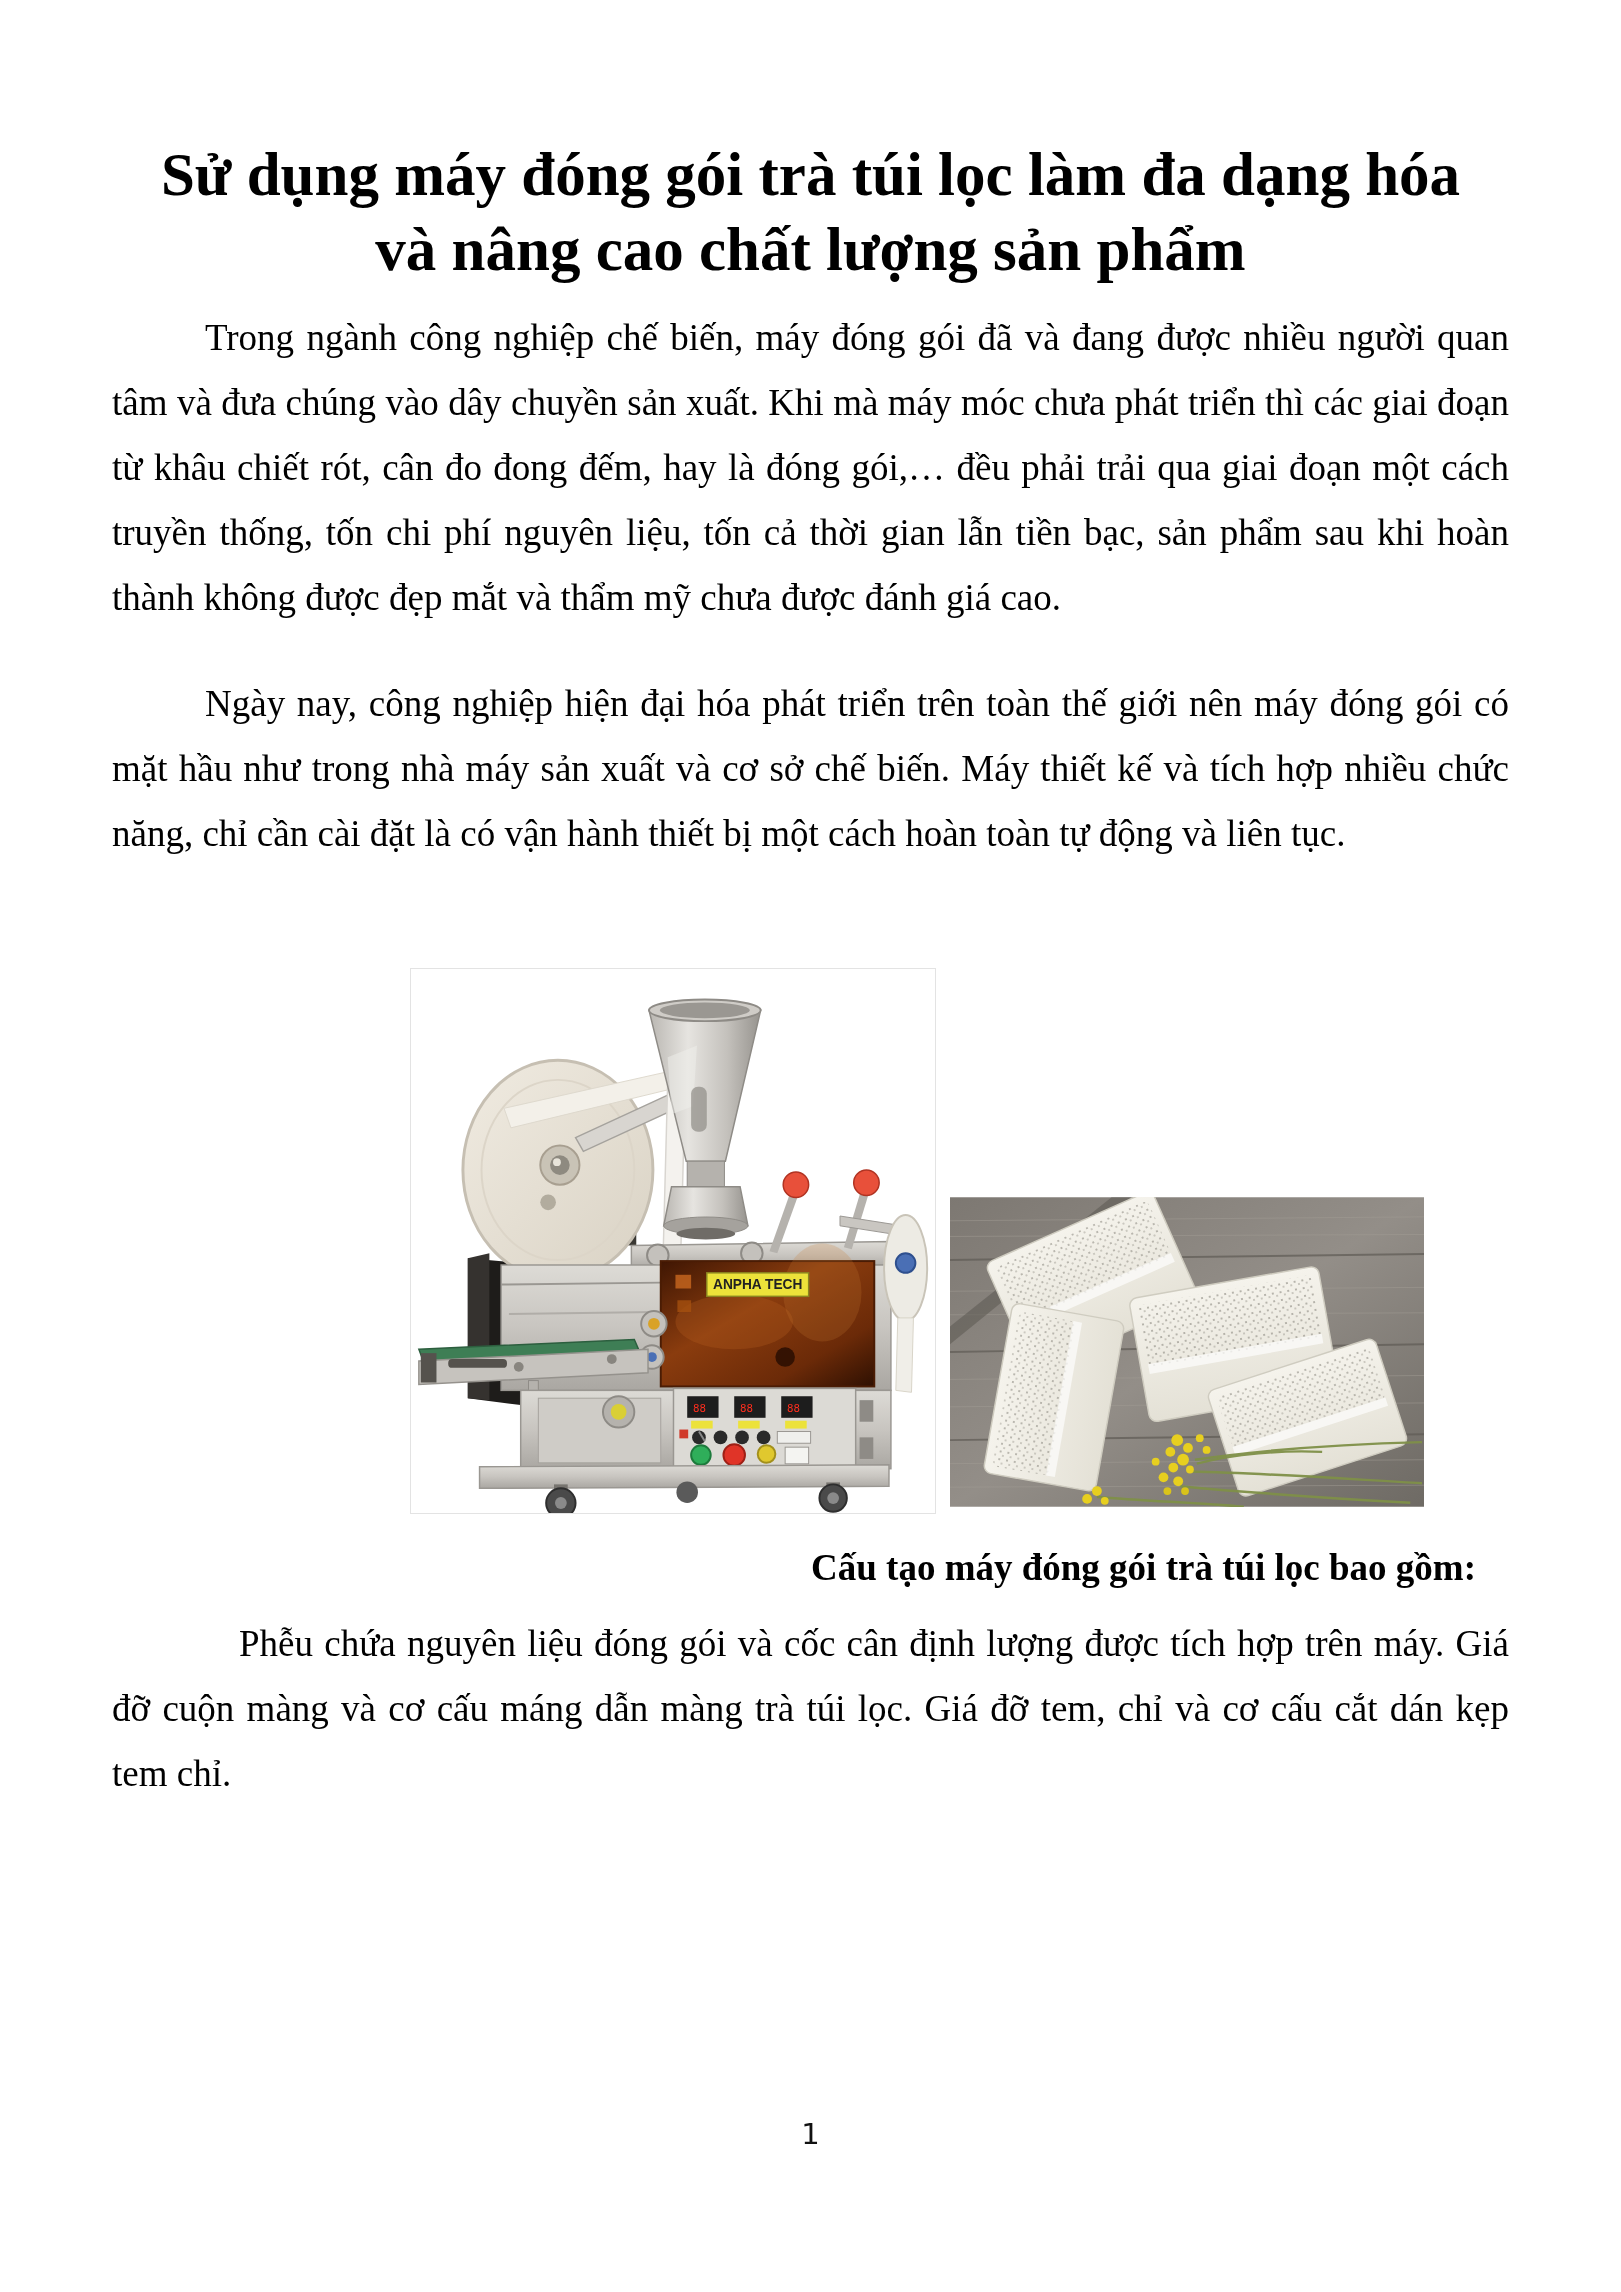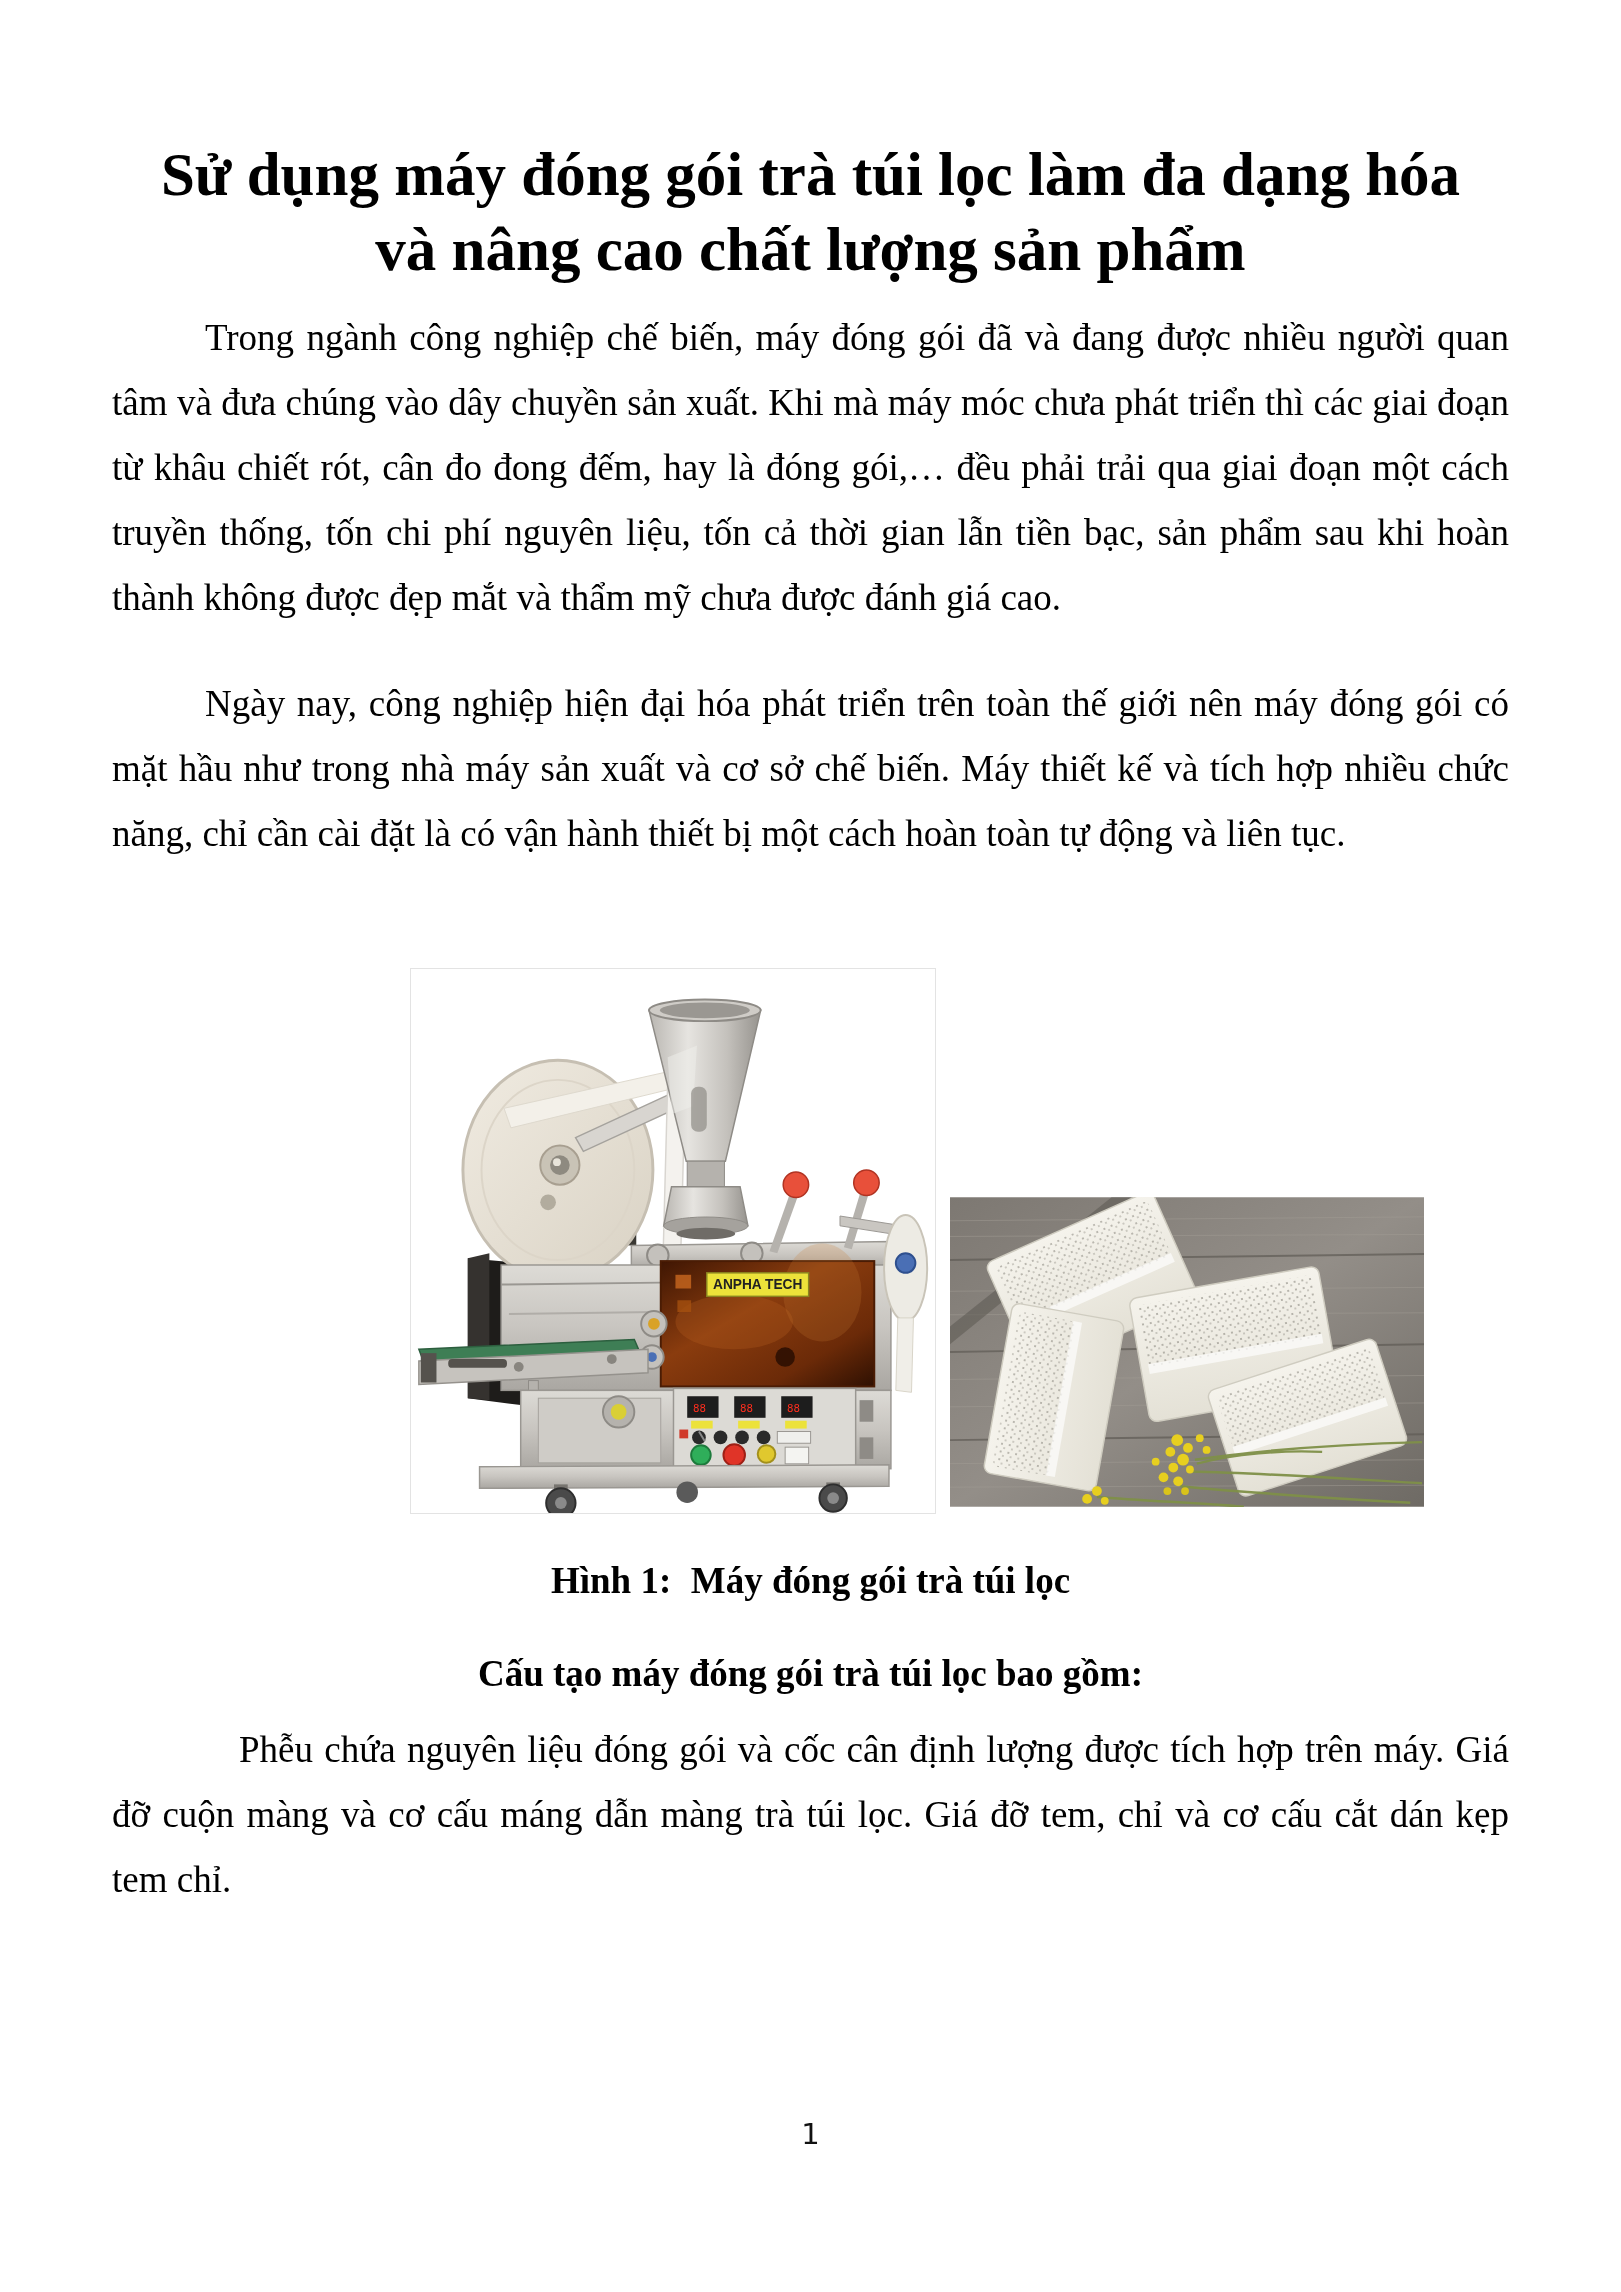--- a/index.html
+++ b/index.html
@@ -48,25 +48,25 @@
   }
   .figure-caption{
     margin-top:45px;
     text-align:center;
     font-weight:bold;
     font-size:37px;
     line-height:43px;
   }
   .figure-caption .cap-label{margin-right:19.6px;}
   .section-heading{
-    margin:49px 145px 0 145px;
+    margin:31px 145px 0 145px;
     font-weight:bold;
     font-size:37px;
     line-height:45px;
-    text-align:center;
+    text-align:right;
   }
   .page-number{
     position:absolute;
     left:0;right:0;
     top:2117px;
     text-align:center;
     font-family:"DejaVu Sans","Liberation Sans",sans-serif;
     font-size:29px;
     color:#111;
   }
@@ -318,23 +318,20 @@
           <circle cx="150" cy="300" r="5"></circle>
             <circle cx="140" cy="308" r="5"></circle>
             <circle cx="158" cy="310" r="4"></circle>
           <circle cx="222" cy="300" r="4" fill="#d9c31a"></circle>
             <circle cx="240" cy="300" r="4" fill="#d9c31a"></circle>
         </g>
       </svg>
     </div>
   </div>
 
-  <div class="figure-caption">
-    <span class="cap-label">Hình 1:</span><span>Máy đóng gói trà túi lọc</span>
-  </div>
 
   <div class="section-heading">Cấu tạo máy đóng gói trà túi lọc bao gồm:</div>
 
   <div class="para p3">Phễu chứa nguyên liệu đóng gói và cốc cân định lượng được tích hợp trên máy. Giá đỡ cuộn màng và cơ cấu máng dẫn màng trà túi lọc. Giá đỡ tem, chỉ và cơ cấu cắt dán kẹp tem chỉ.</div>
 
   <div class="page-number">1</div>
 
 </div>
 
 

